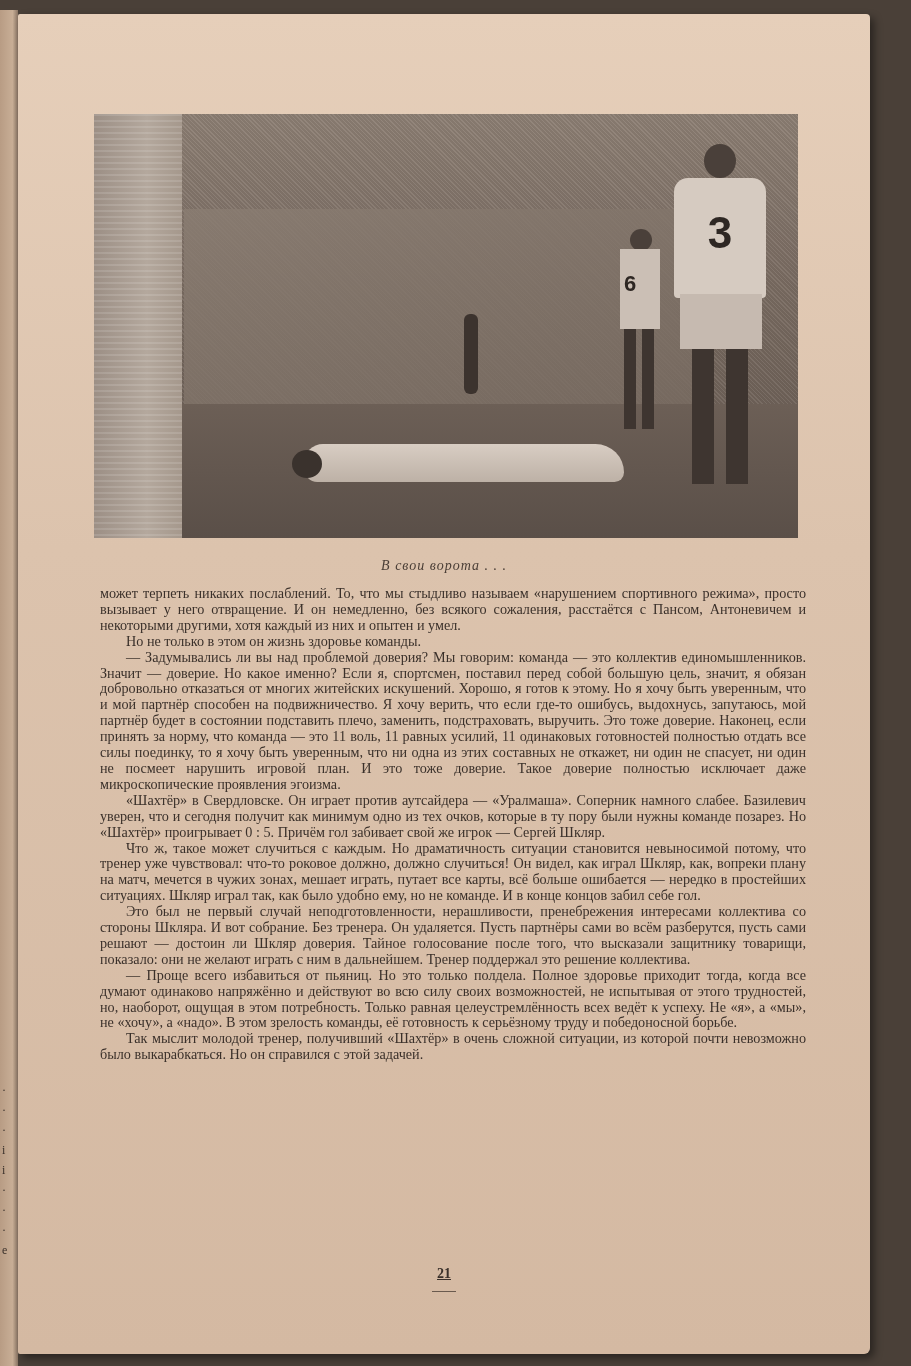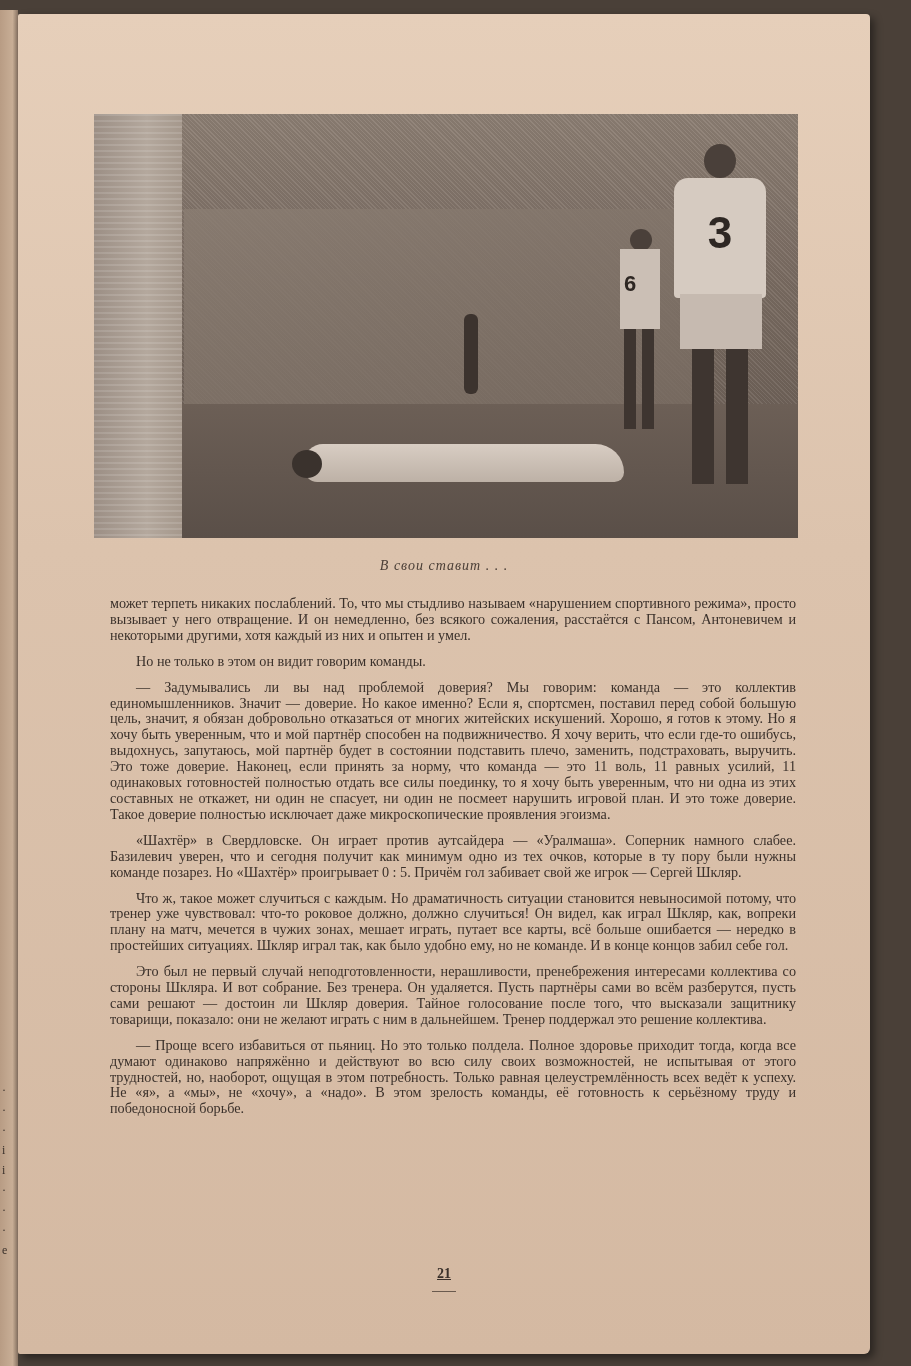--- a/index.html
+++ b/index.html
@@ -77,21 +77,21 @@
 
   .caption {
     position: absolute; left: 0; top: 544px; width: 852px; text-align: center;
     font-style: italic; font-size: 14px; color: #4a3e36; letter-spacing: 1px;
   }
   .body-text {
     position: absolute; left: 82px; top: 572px; width: 706px;
     font-size: 14.2px; line-height: 15.9px; color: #3a302a;
     text-align: justify;
   }
-  .body-text p { margin: 10px; text-indent: 0; }
+  .body-text p { margin: 0; text-indent: 0; }
   .body-text p.indent { text-indent: 26px; }
   .page-number {
     position: absolute; left: 0; top: 1252px; width: 852px; text-align: center;
     font-size: 14px; font-weight: bold; color: #3a302a; text-decoration: underline;
   }
   .page-rule {
     position: absolute; left: 414px; top: 1277px; width: 24px; height: 1px; background: #6a5a4e;
   }
 </style>
 </head>
@@ -127,27 +127,28 @@
       <div class="legs"></div>
     </div>
     <div class="player-3">
       <div class="head"></div>
       <div class="shirt">3</div>
       <div class="shorts"></div>
       <div class="legs"></div>
     </div>
   </div>
 
-  <div class="caption">В свои ставит . . .</div>
+  <div class="caption">В свои ворота . . .</div>
 
   <div class="body-text">
     <p>может терпеть никаких послаблений. То, что мы стыдливо называем «нарушением спортивного режима», просто вызывает у него отвращение. И он немедленно, без всякого сожаления, расстаётся с Пансом, Антоневичем и некоторыми другими, хотя каждый из них и опытен и умел.</p>
-    <p class="indent">Но не только в этом он видит говорим команды.</p>
+    <p class="indent">Но не только в этом он жизнь здоровье команды.</p>
     <p class="indent">— Задумывались ли вы над проблемой доверия? Мы говорим: команда — это коллектив единомышленников. Значит — доверие. Но какое именно? Если я, спортсмен, поставил перед собой большую цель, значит, я обязан добровольно отказаться от многих житейских искушений. Хорошо, я готов к этому. Но я хочу быть уверенным, что и мой партнёр способен на подвижничество. Я хочу верить, что если где-то ошибусь, выдохнусь, запутаюсь, мой партнёр будет в состоянии подставить плечо, заменить, подстраховать, выручить. Это тоже доверие. Наконец, если принять за норму, что команда — это 11 воль, 11 равных усилий, 11 одинаковых готовностей полностью отдать все силы поединку, то я хочу быть уверенным, что ни одна из этих составных не откажет, ни один не спасует, ни один не посмеет нарушить игровой план. И это тоже доверие. Такое доверие полностью исключает даже микроскопические проявления эгоизма.</p>
     <p class="indent">«Шахтёр» в Свердловске. Он играет против аутсайдера — «Уралмаша». Соперник намного слабее. Базилевич уверен, что и сегодня получит как минимум одно из тех очков, которые в ту пору были нужны команде позарез. Но «Шахтёр» проигрывает 0 : 5. Причём гол забивает свой же игрок — Сергей Шкляр.</p>
     <p class="indent">Что ж, такое может случиться с каждым. Но драматичность ситуации становится невыносимой потому, что тренер уже чувствовал: что-то роковое должно, должно случиться! Он видел, как играл Шкляр, как, вопреки плану на матч, мечется в чужих зонах, мешает играть, путает все карты, всё больше ошибается — нередко в простейших ситуациях. Шкляр играл так, как было удобно ему, но не команде. И в конце концов забил себе гол.</p>
     <p class="indent">Это был не первый случай неподготовленности, нерашливости, пренебрежения интересами коллектива со стороны Шкляра. И вот собрание. Без тренера. Он удаляется. Пусть партнёры сами во всём разберутся, пусть сами решают — достоин ли Шкляр доверия. Тайное голосование после того, что высказали защитнику товарищи, показало: они не желают играть с ним в дальнейшем. Тренер поддержал это решение коллектива.</p>
     <p class="indent">— Проще всего избавиться от пьяниц. Но это только полдела. Полное здоровье приходит тогда, когда все думают одинаково напряжённо и действуют во всю силу своих возможностей, не испытывая от этого трудностей, но, наоборот, ощущая в этом потребность. Только равная целеустремлённость всех ведёт к успеху. Не «я», а «мы», не «хочу», а «надо». В этом зрелость команды, её готовность к серьёзному труду и победоносной борьбе.</p>
+    <p class="indent">Так мыслит молодой тренер, получивший «Шахтёр» в очень сложной ситуации, из которой почти невозможно было выкарабкаться. Но он справился с этой задачей.</p>
   </div>
 
   <div class="page-number">21</div>
   <div class="page-rule"></div>
 </div>
 
 </body></html>

